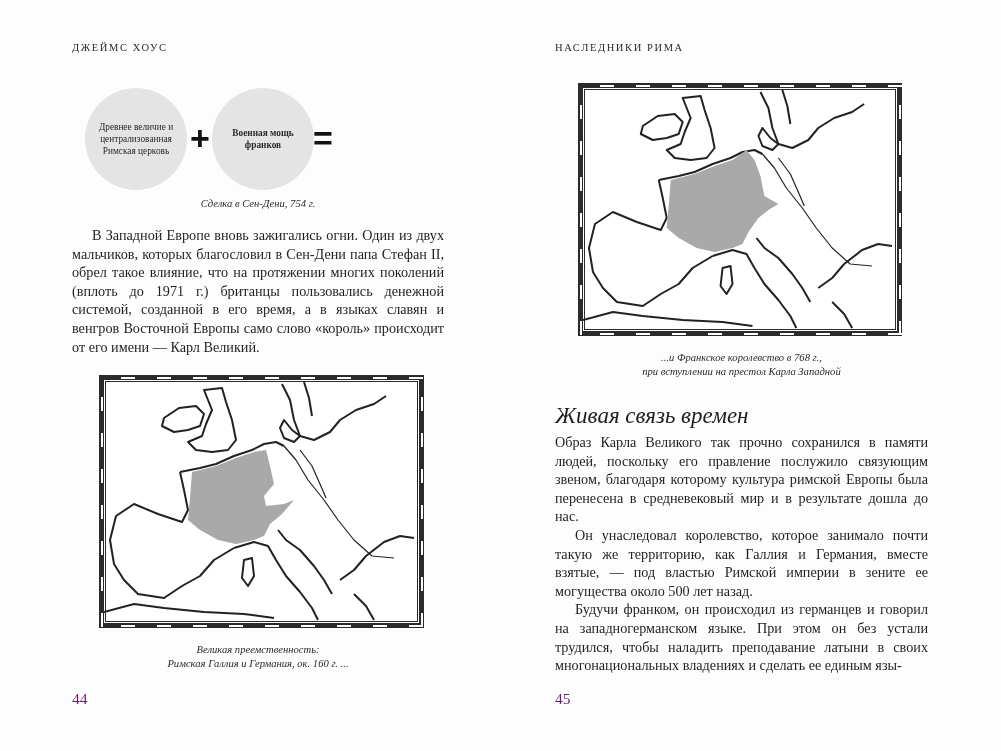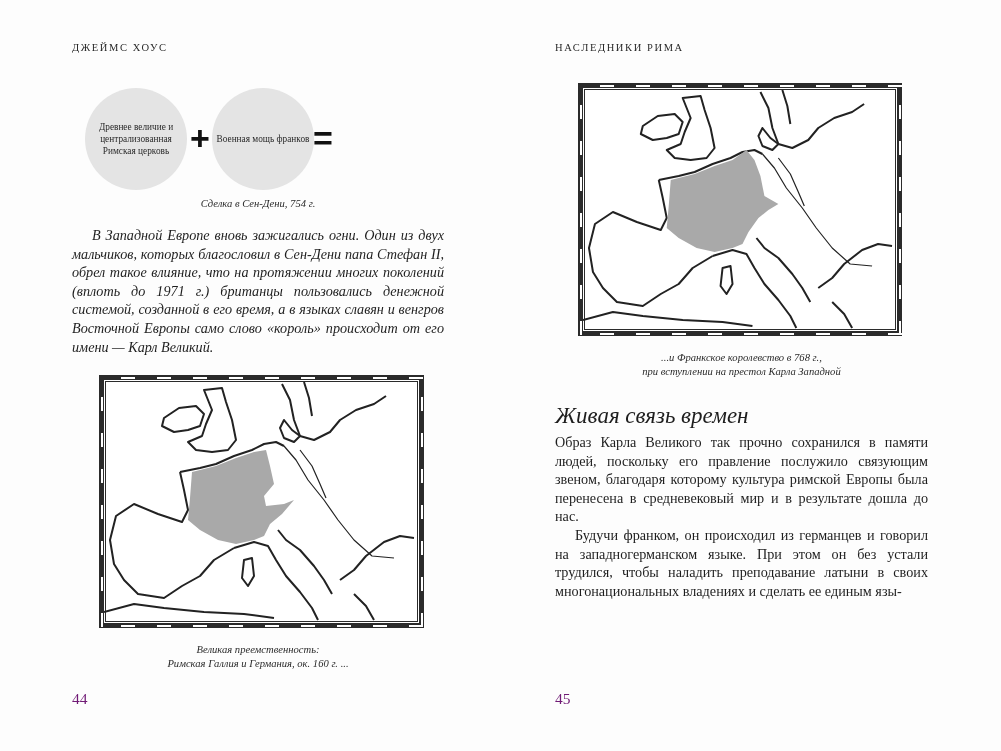--- a/index.html
+++ b/index.html
@@ -21,41 +21,41 @@
   .page-right .running-head { left:55px; width:373px; }
 
   
   .diagram { position:absolute; left:85px; top:88px; width:352px; height:102px; }
   .circle {
     position:absolute; top:0; width:102px; height:102px; border-radius:50%;
     background:#e4e4e4; display:flex; align-items:center; justify-content:center;
     text-align:center; font-size:9.3px; line-height:12px; color:#2a2a2a;
   }
   .circle span { display:block; padding:0 4px; }
-  .c1 { left:0; } .c2 { left:127px; } .c3 { left:250px; }
+  .c1 { left:0; } .c2 { left:127px;font-weight:bold; } .c3 { left:250px; }
   .op {
     position:absolute; top:30px; width:26px; height:40px; font-family:"Liberation Sans",sans-serif;
     font-weight:bold; font-size:34px; line-height:40px; text-align:center; color:#111;
   }
   .op-plus { left:102px; }
   .op-eq { left:225px; }
 
   .caption {
     position:absolute; font-style:italic; font-size:10.6px; line-height:14px;
     text-align:center; color:#2a2a2a;
   }
   .cap-diagram { left:72px; width:372px; top:197px; }
 
   .body-text {
     position:absolute; font-size:14.2px; line-height:18.6px; text-align:justify;
     color:#1e1e1e;
   }
   .body-text p { margin:0; text-indent:20px; }
   .body-text p.noindent { text-indent:0; }
-  .left-text { left:72px; width:372px; top:226px;font-style:italic; }
+  .left-text { left:72px; width:372px; top:226px; }
   .right-text { left:55px; width:373px; top:433px; }
 
   .section-heading {
     position:absolute; left:55px; top:403px; font-style:italic; font-size:23px; color:#1e1e1e;
   }
 
   
   .map-frame {
     position:absolute; background:#fff;
     border:5px solid #2b2b2b;
@@ -176,17 +176,18 @@
   </div>
   <div class="caption cap-map-right">
     <div>...и Франкское королевство в 768 г.,</div>
     <div>при вступлении на престол Карла Западной</div>
   </div>
 
   <div class="section-heading">Живая связь времен</div>
 
   <div class="body-text right-text">
     <p class="noindent">Образ Карла Великого так прочно сохранился в памяти людей, поскольку его правление послужило связующим звеном, благодаря которому культура римской Европы была перенесена в средневековый мир и в результате дошла до нас.</p>
+    <p>Он унаследовал королевство, которое занимало почти такую же территорию, как Галлия и Германия, вместе взятые, — под властью Римской империи в зените ее могущества около 500 лет назад.</p>
     <p>Будучи франком, он происходил из германцев и говорил на западногерманском языке. При этом он без устали трудился, чтобы наладить преподавание латыни в своих многонациональных владениях и сделать ее единым язы-</p>
   </div>
 
   <div class="page-number">45</div>
 </div>
 
 </body></html>

